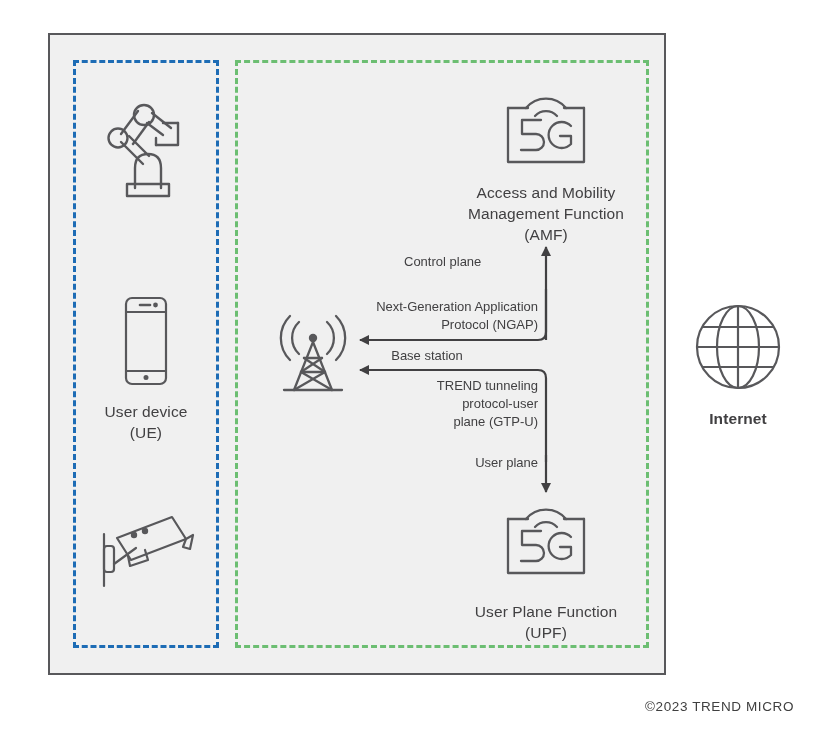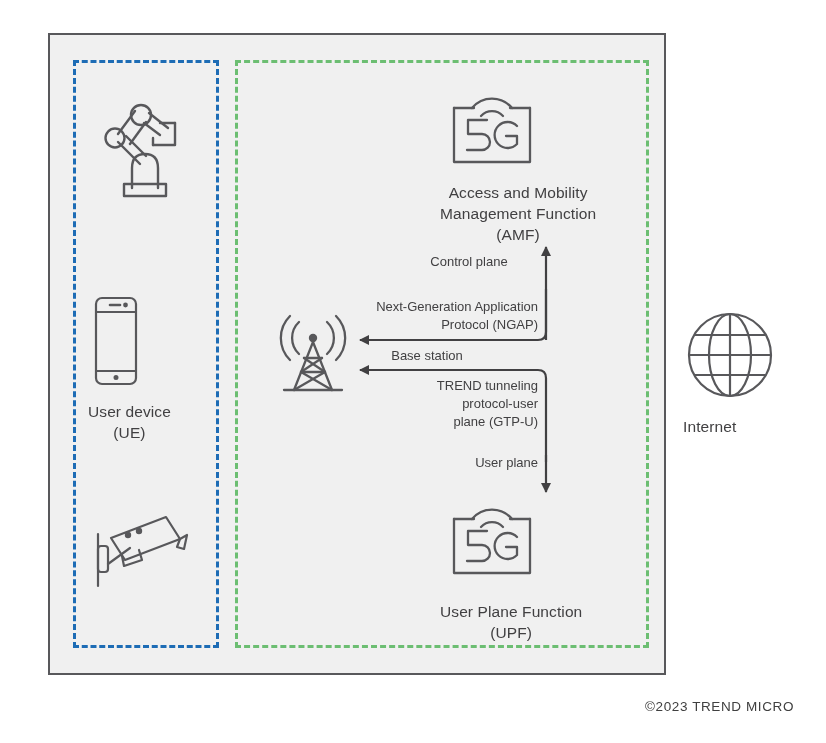--- a/index.html
+++ b/index.html
@@ -53,21 +53,21 @@
     width: 414px;
     height: 588px;
     border: 3px dashed #6cbe72;
   }
 
   
   .node {
     position: absolute;
     display: flex;
     flex-direction: column;
-    align-items: flex-start;
+    align-items: center;
   }
   .node .icon {
     display: block;
   }
   .node .node-label {
     margin-top: 10px;
     text-align: center;
     color: #414042;
     font-size: 15.5px;
     line-height: 21px;
@@ -75,40 +75,40 @@
     white-space: pre-line;
   }
 
   
   .node-robot   { left: 88px;  top: 92px;  width: 116px; }
   .node-phone   { left: 88px;  top: 295px; width: 116px; }
   .node-camera  { left: 84px;  top: 500px; width: 124px; }
   .node-amf     { left: 440px; top: 86px;  width: 212px; }
   .node-upf     { left: 440px; top: 497px; width: 212px; gap: 8px; }
   .node-bts     { left: 268px; top: 312px; width: 90px;  }
-  .node-internet{ left: 683px; top: 308px; width: 110px; }
+  .node-internet{ left: 683px; top: 300px; width: 110px; font-weight: bold; }
 
   
   .connectors {
     position: absolute;
     left: 0; top: 0;
     width: 826px;
     height: 743px;
     pointer-events: none;
   }
 
   
   .conn-label {
     position: absolute;
     color: #414042;
     font-size: 13px;
     line-height: 18px;
     white-space: pre-line;
   }
-  .lbl-control  { left: 404px; top: 253px; width: 130px; text-align: center; }
+  .lbl-control  { left: 404px; top: 253px; width: 130px; text-align: left; }
   .lbl-ngap     { left: 336px; top: 298px; width: 202px; text-align: right; }
   .lbl-base     { left: 357px; top: 347px; width: 140px; text-align: center; }
   .lbl-gtpu     { left: 400px; top: 377px; width: 138px; text-align: right; }
   .lbl-user     { left: 400px; top: 454px; width: 138px; text-align: right; }
 
   
   .footer-credit {
     position: absolute;
     right: 32px;
     top: 699px;

